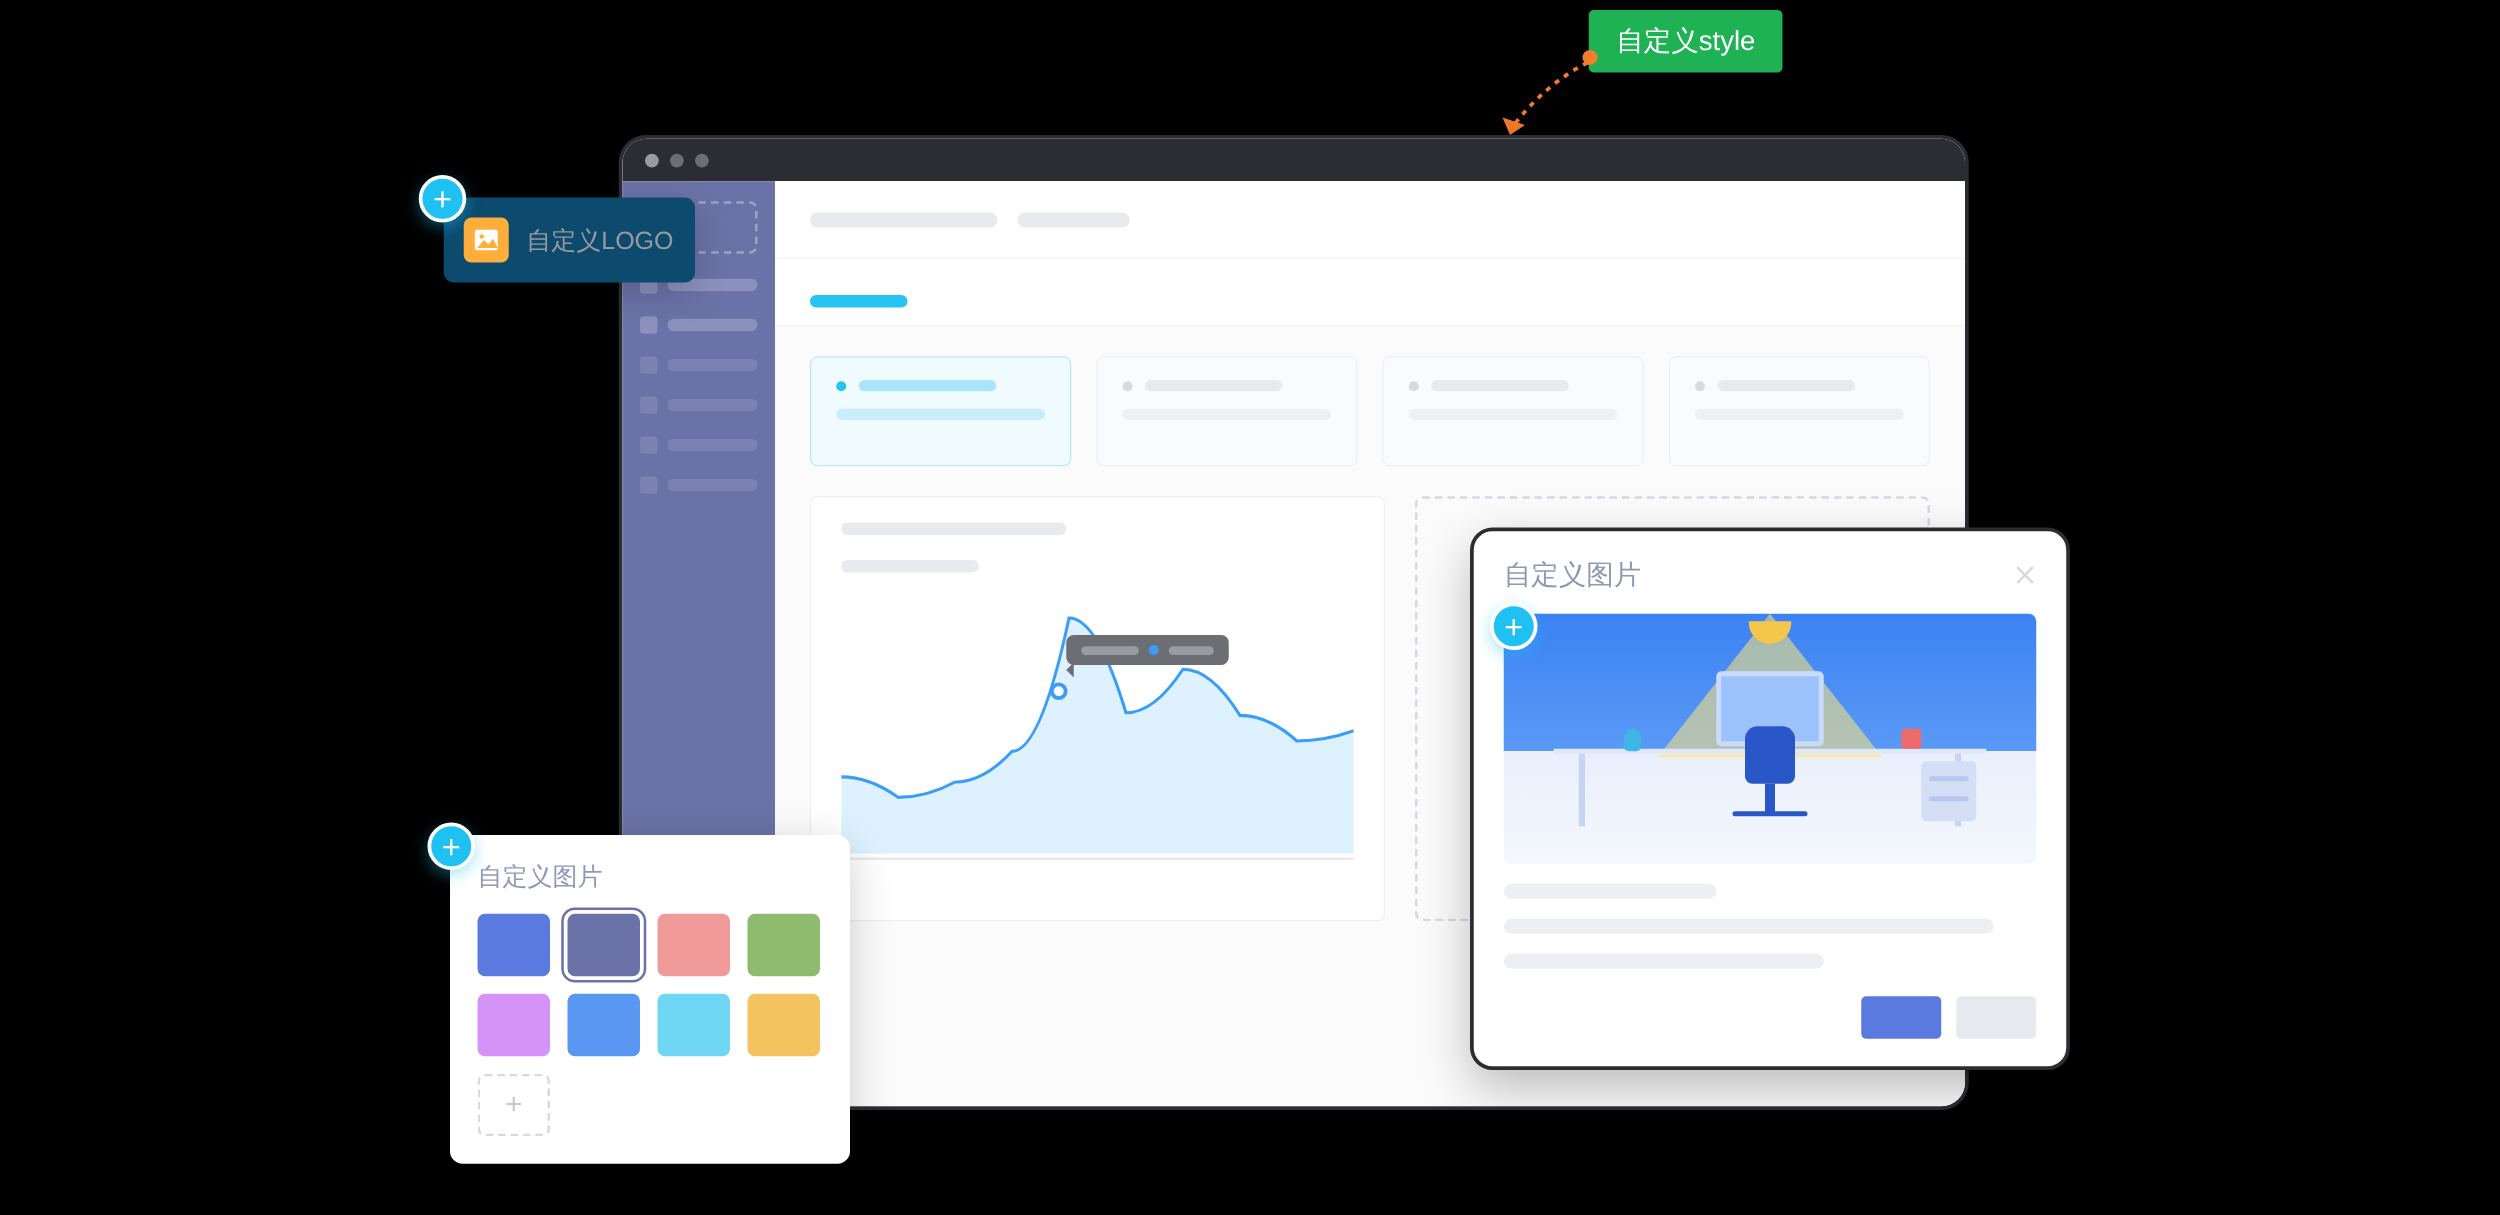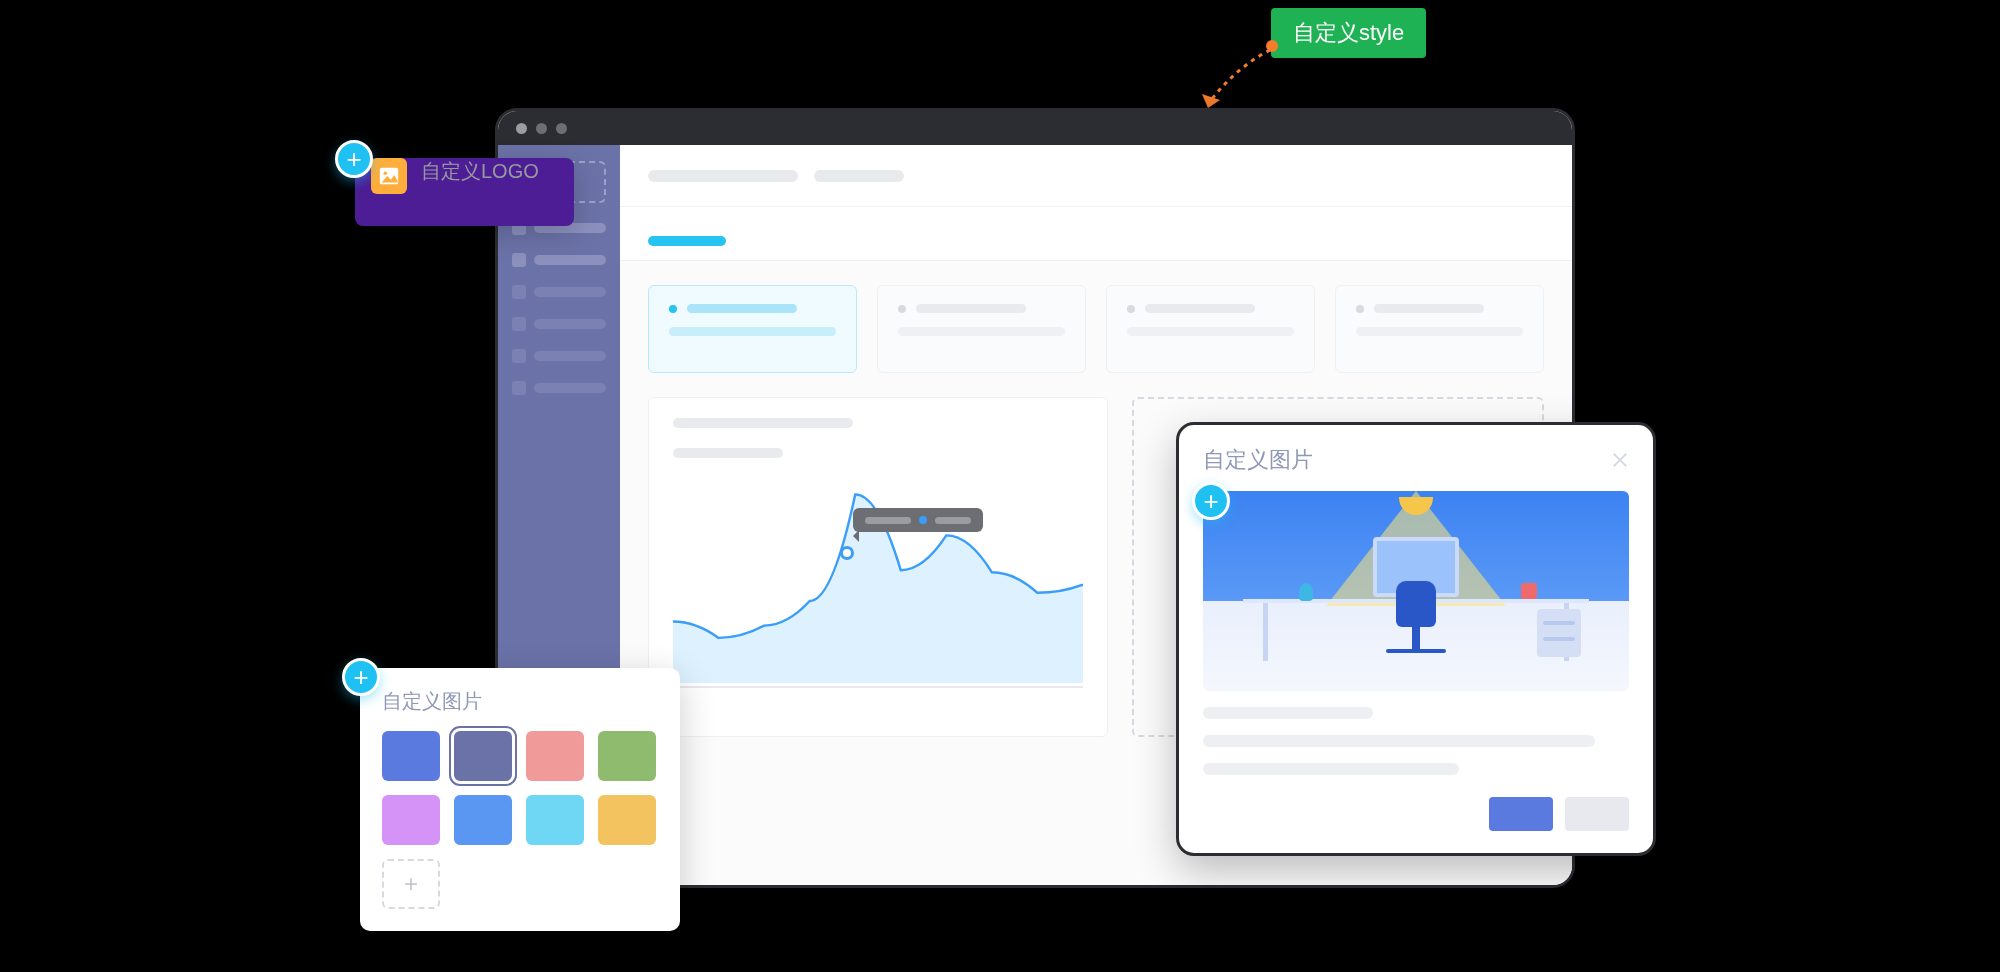--- a/index.html
+++ b/index.html
@@ -182,27 +182,27 @@
     top: 38px;
     width: 90px;
     height: 80px;
     pointer-events: none;
   }
 
   .callout-logo {
     position: absolute;
     left: 355px;
     top: 158px;
-    width: 219px;
+    width: 201px;
     height: 68px;
-    background: #4c1d95;
+    background: #0c4a6e;
     border-radius: 8px;
     box-shadow: 0 8px 28px rgba(0,0,0,.18);
     display: flex;
-    align-items: flex-start;
+    align-items: center;
     padding: 0 16px;
     gap: 14px;
   }
   .logo-icon {
     width: 36px; height: 36px; border-radius: 6px;
     background: #ffae3b;
     display:flex; align-items:center; justify-content:center;
   }
   .logo-text { font-size: 20px; color: #97999e; }
 

